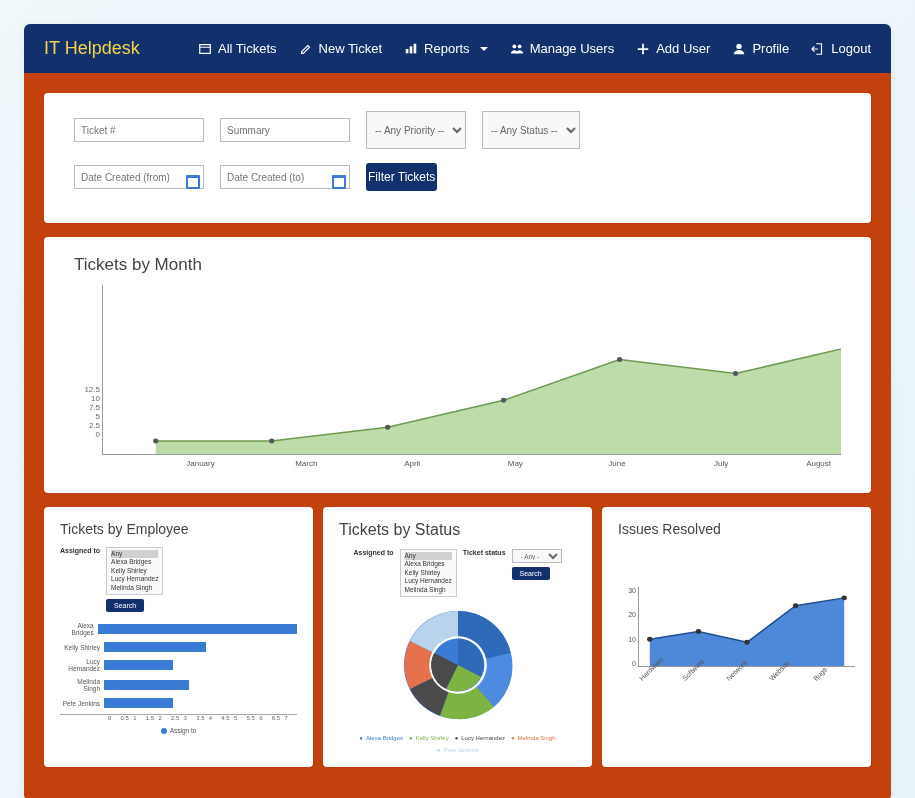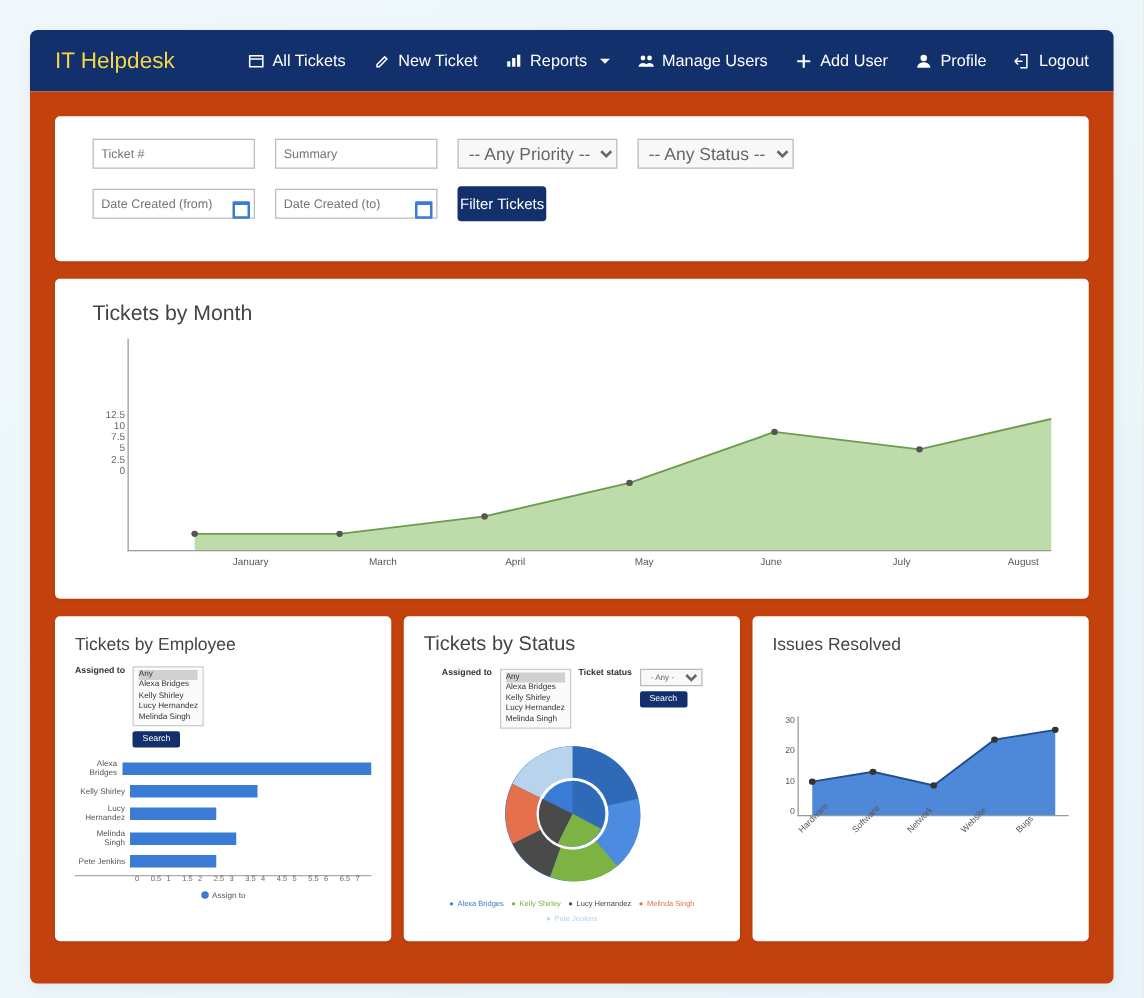--- a/index.html
+++ b/index.html
@@ -89,23 +89,23 @@
     background: #3a7bd5;
     border-radius: 1px;
   }
   .date-icon::before {
     content:"";
     position:absolute;
     top:3px; left:2px; right:2px; bottom:2px;
     background:#fff;
   }
   .select-input {
-    height: 24px;
+    height: 38px;
     border: 1px solid #bbb;
-    font-size: 14px;
+    font-size: 10px;
     padding: 2px 4px;
     background: #f8f8f8;
     color: #666;
   }
   .btn-primary {
     background: #12306c;
     color: #fff;
     border: none;
     padding: 7px 2px;
     font-size: 12px;
@@ -117,25 +117,25 @@
     color: #444;
     margin-bottom: 10px;
   }
   .tickets-month-chart {
     position: relative;
     height: 190px;
     padding-left: 28px;
   }
   .y-axis {
     position: absolute;
-    left: 0; top: 0; bottom: 24px;
+    left: 0; top: 0; bottom: 36px;
     width: 26px;
     display: flex;
     flex-direction: column;
-    justify-content: center;
+    justify-content: flex-end;
     font-size: 8px;
     color: #666;
     text-align: right;
   }
   .tm-area {
     position: relative;
     height: 170px;
     border-bottom: 1px solid #999;
     border-left: 1px solid #999;
   }

